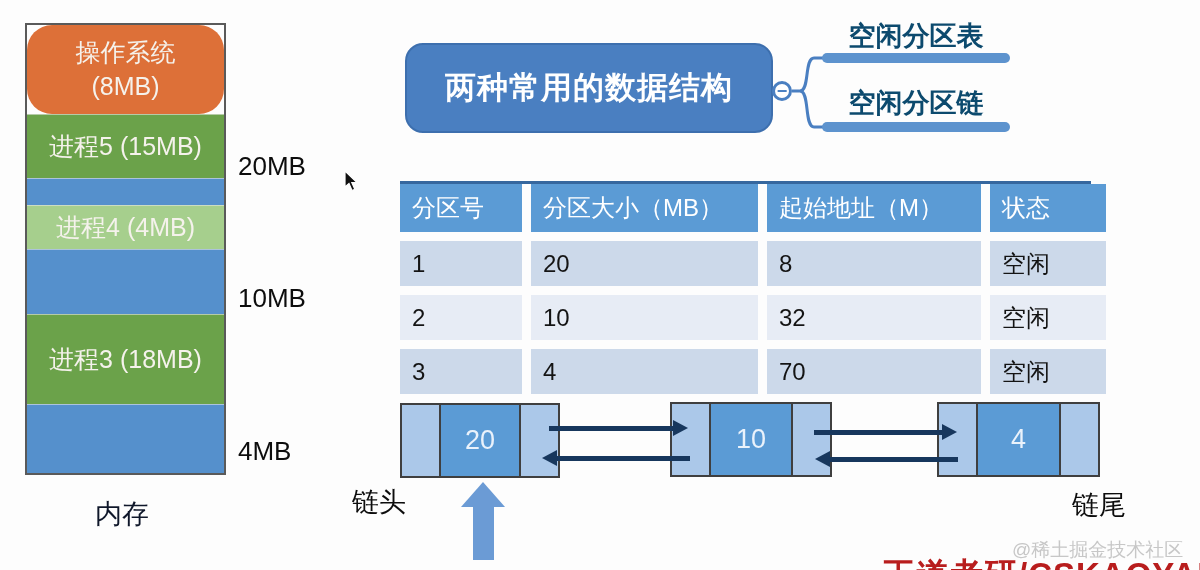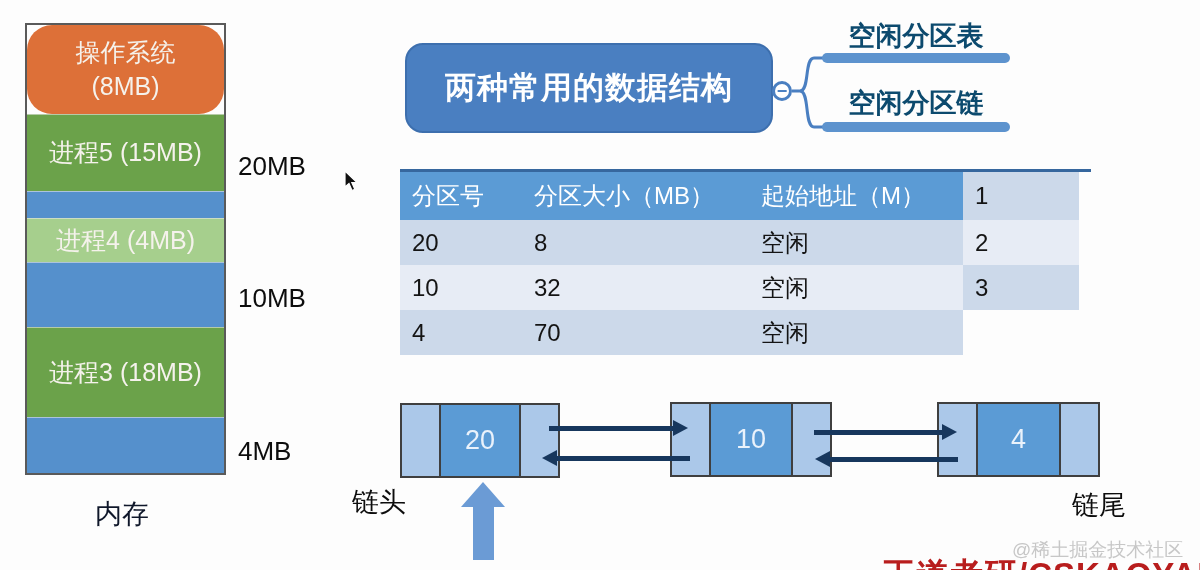--- a/index.html
+++ b/index.html
@@ -8,21 +8,21 @@
     font-family:"Liberation Sans","DejaVu Sans",sans-serif;
   }
   
   #mem{position:absolute;left:25px;top:23px;width:201px;height:452px;
        border:2px solid #5a5a5a;box-sizing:border-box;display:flex;flex-direction:column;}
   .mem-block{width:100%;box-sizing:border-box;display:flex;align-items:center;justify-content:center;
              color:#f5f2ec;font-size:25px;text-align:center;white-space:pre-line;line-height:1.35;
              border-top:1px solid rgba(230,230,230,.6);}
   .mem-block:first-child{border-top:none;}
   .mb-os{height:89px;background:#dd7038;border-radius:25px;}
-  .mb-p5{height:77px;background:#6ba24a;}
+  .mb-p5{height:64px;background:#6ba24a;}
   .mb-free1{height:27px;background:#5590cc;}
   .mb-p4{height:44px;background:#a6cf8d;}
   .mb-free2{height:65px;background:#5590cc;}
   .mb-p3{height:90px;background:#6ba24a;}
   .mb-free3{height:40px;background:#5590cc;flex:1;}
   .size-label{position:absolute;left:238px;font-size:26px;color:#0d0d0d;}
   #mem-caption{position:absolute;left:95px;top:496px;font-size:27px;color:#0f172a;}
   
   #mm-title{position:absolute;left:405px;top:43px;width:368px;height:90px;background:#4a7fc1;
             border:2px solid #3d6fae;border-radius:18px;box-sizing:border-box;
@@ -30,23 +30,23 @@
             color:#ffffff;font-size:31px;font-weight:bold;letter-spacing:1px;}
   #mm-minus{position:absolute;left:772px;top:81px;width:20px;height:20px;border:3px solid #4a7fc1;
             border-radius:50%;background:#ffffff;box-sizing:border-box;
             display:flex;align-items:center;justify-content:center;
             color:#4a7fc1;font-size:18px;font-weight:bold;line-height:1;}
   #mm-bracket{position:absolute;left:764px;top:45px;}
   .mm-branch-label{position:absolute;left:822px;width:188px;text-align:center;
                    font-size:27px;font-weight:600;color:#0c4a6e;}
   .mm-branch-bar{position:absolute;left:822px;width:188px;height:10px;border-radius:5px;background:#5d93ce;}
   
-  #ftable{position:absolute;left:400px;top:169px;width:691px;display:grid;
+  #ftable{position:absolute;left:400px;top:181px;width:691px;display:grid;
           grid-template-columns:122px 227px 214px 116px;
-          grid-template-rows:48px 45px 45px 45px;gap:0;
+          grid-template-rows:48px 45px 45px 45px;gap:9px;
           border-top:3px solid #36679e;}
   .th{background:#5b9bd5;color:#ffffff;font-size:24px;font-weight:500;
       display:flex;align-items:center;padding-left:12px;box-sizing:border-box;}
   .td{font-size:24px;color:#141414;display:flex;align-items:center;padding-left:12px;box-sizing:border-box;}
   .row-a{background:#ccd9ea;}
   .row-b{background:#e7ecf5;}
   
   .ll-node{position:absolute;height:75px;display:flex;border:2px solid #3f3f3f;box-sizing:border-box;}
   .ll-ptr{width:37px;background:#abc8e9;border-left:2px solid #3f3f3f;border-right:2px solid #3f3f3f;}
   .ll-node .ll-ptr:first-child{border-left:none;}
@@ -99,20 +99,21 @@
   </svg>
   <div class="mm-branch-label" style="top:18px;">空闲分区表</div>
   <div class="mm-branch-bar" style="top:53px;"></div>
   <div class="mm-branch-label" style="top:85px;">空闲分区链</div>
   <div class="mm-branch-bar" style="top:122px;"></div>
 
   <div id="ftable">
     <div class="th">分区号</div>
     <div class="th">分区大小（MB）</div>
     <div class="th">起始地址（M）</div>
+    <div class="th">状态</div>
 
     <div class="td row-a">1</div>
     <div class="td row-a">20</div>
     <div class="td row-a">8</div>
     <div class="td row-a">空闲</div>
 
     <div class="td row-b">2</div>
     <div class="td row-b">10</div>
     <div class="td row-b">32</div>
     <div class="td row-b">空闲</div>

